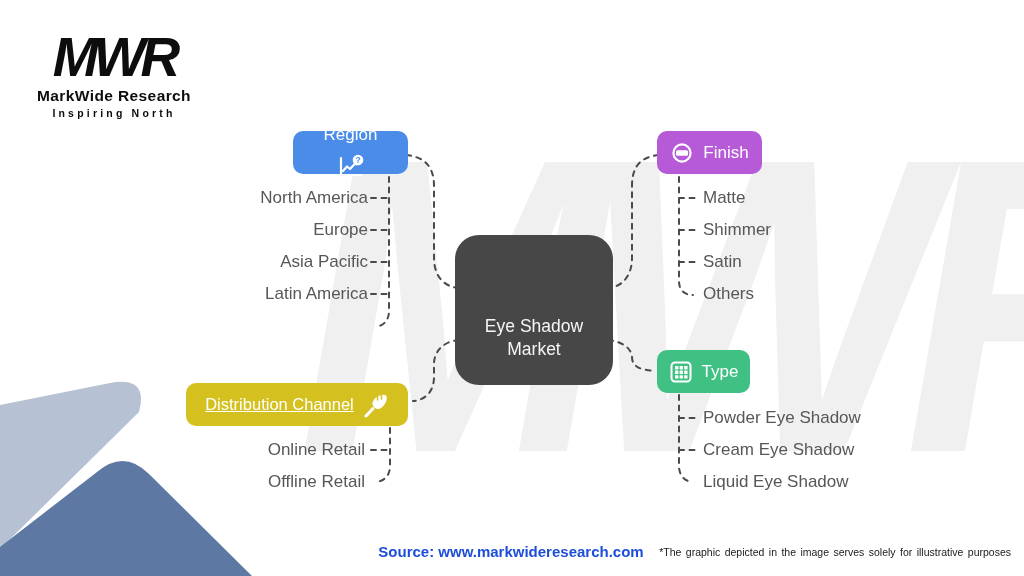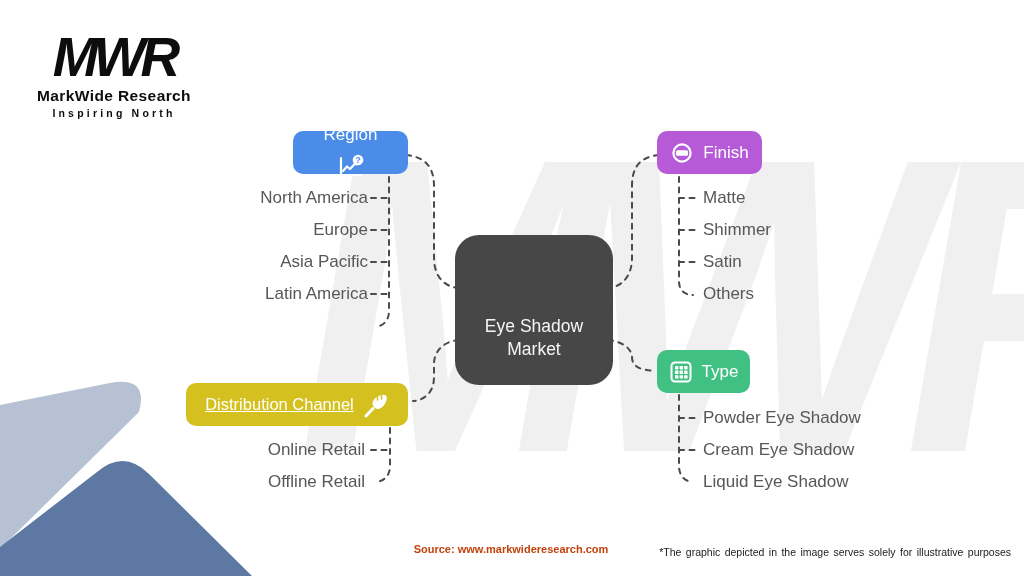--- a/index.html
+++ b/index.html
@@ -49,21 +49,21 @@
   
   .items{position:absolute;z-index:3;color:#575757;font-size:17px;}
   .items div{height:32px;line-height:32px;}
   .items-region{left:120px;top:182px;width:248px;text-align:right;}
   .items-finish{left:703px;top:182px;width:220px;text-align:left;}
   .items-dist{left:150px;top:434px;width:215px;text-align:right;}
   .items-type{left:703px;top:402px;width:230px;text-align:left;}
   
   .source{
     position:absolute;left:261px;top:543px;width:500px;text-align:center;z-index:3;
-    font-size:11px;font-weight:bold;color:#c2410c;
+    font-size:15px;font-weight:bold;color:#1d4ed8;
   }
   .disclaimer{
     position:absolute;right:13px;top:546px;z-index:3;
     font-size:10.5px;color:#1a1a1a;word-spacing:1.5px;
   }
 </style>
 </head>
 <body>
 
 <div class="canvas">

